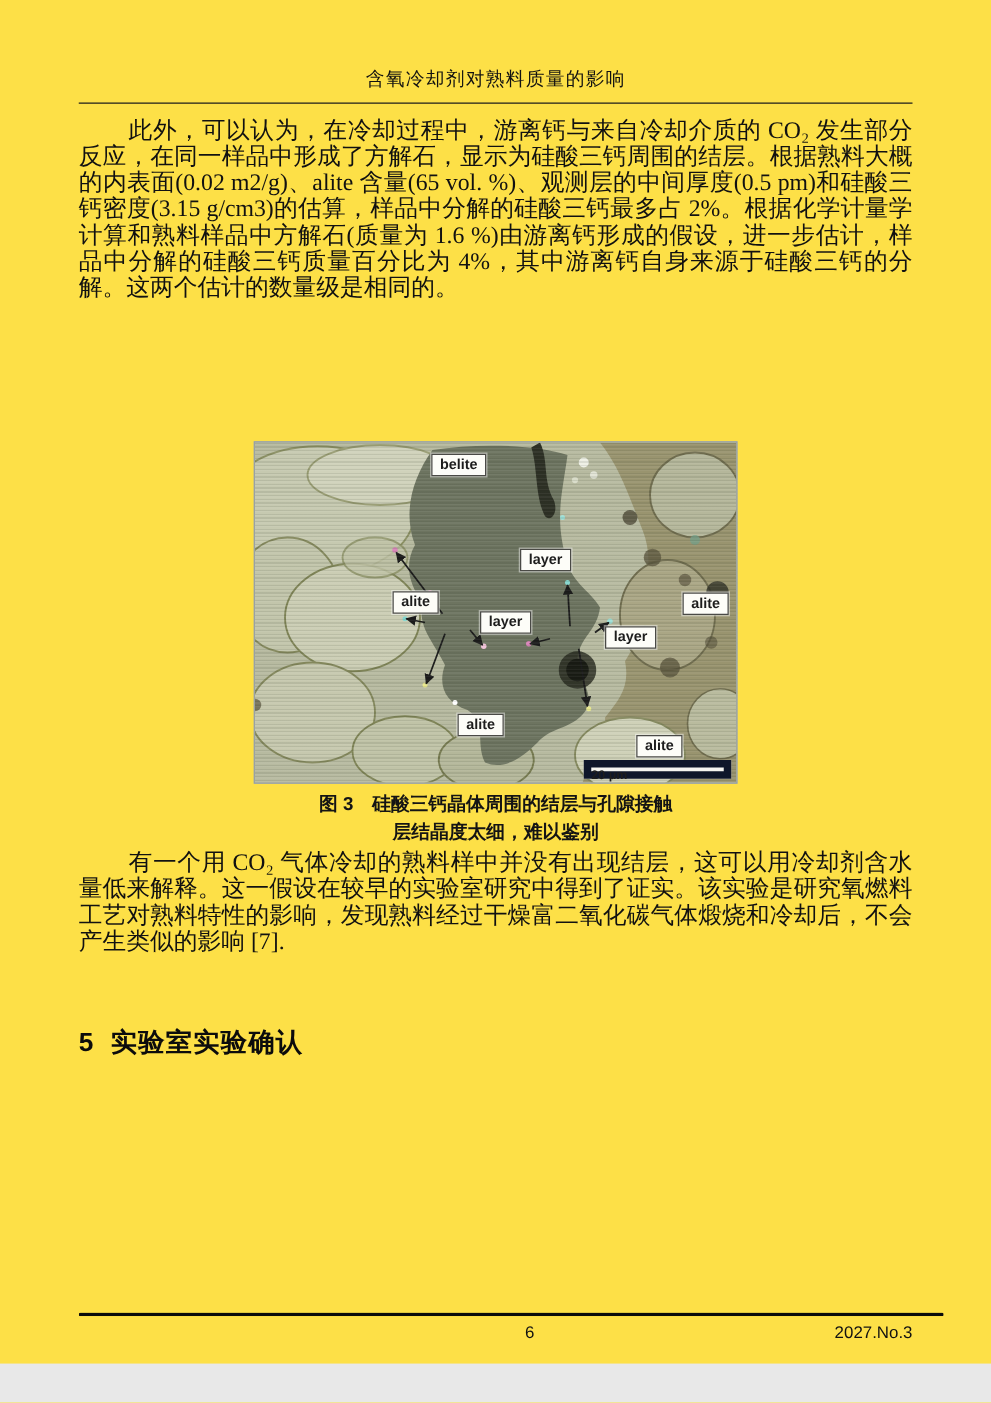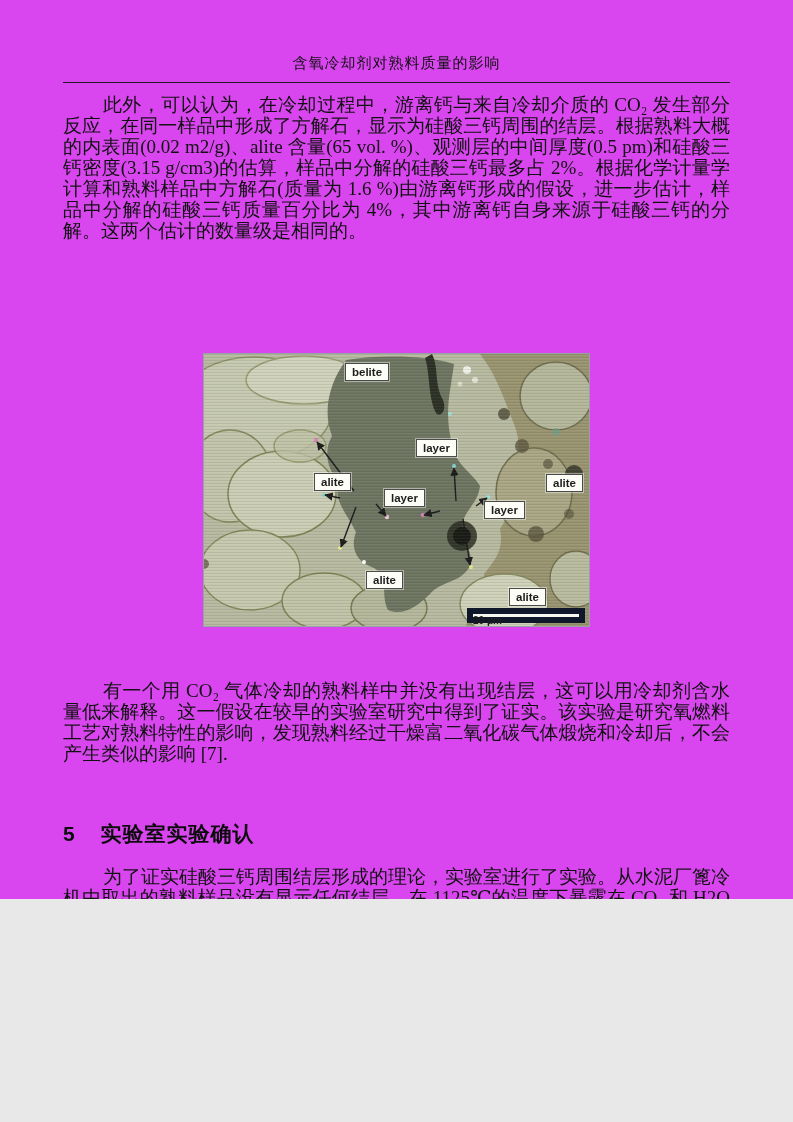--- a/index.html
+++ b/index.html
@@ -1,18 +1,18 @@
 <!DOCTYPE html>
 <html style="--text: #111111; --photo-base: #b7baa0; --photo-crystal: #c9cbb2; --photo-pore: #6d7460; --photo-right-mass: #99946f; --photo-dark: #23251c; --label-bg: #fdfdf8; --label-border: #4a4a46;"><head>
 <meta charset="utf-8">
 <style>
   html,body { margin:0; padding:0; background:#e8e8e8; }
   .page {
-    position:relative; width:793px; height:899px; margin:0 auto;
-    background:#d946ef; overflow:hidden;
+    position:relative; width:793px; height:1091px; margin:0 auto;
+    background:#fde047; overflow:hidden;
     font-family:"Liberation Serif","DejaVu Serif",serif;
     color:var(--text,#111111);
   }
   
   .running-header {
     position:absolute; top:54px; left:63px; width:667px;
     text-align:center; font-size:15px; letter-spacing:1px;
     padding-bottom:9px; border-bottom:1.5px solid #1c1c1c;
   }
   
@@ -24,21 +24,21 @@
   .para1 { top:94px;  }
   .para2 { top:680px; }
   .para3 { top:866px; }
   
   .section-heading {
     position:absolute; top:820px; left:63px; width:667px;
     font-family:"Liberation Sans","DejaVu Sans",sans-serif;
     font-weight:bold; font-size:21px; color:#0c0c0c;
   }
   .section-heading .num { display:inline-block; }
-  .section-heading .ttl { display:inline-block; margin-left:20px; letter-spacing:1px; }
+  .section-heading .ttl { display:inline-block; margin-left:8px; letter-spacing:1px; }
   
   .figure { position:absolute; top:353px; left:203px; width:387px; }
   .photo {
     position:relative; width:385px; height:272px;
     background:var(--photo-base,#b7baa0);
     border:1px solid #98a1a6; overflow:hidden;
   }
   .photo svg { position:absolute; left:0; top:0; }
   .scanlines {
     position:absolute; left:0; top:0; right:0; bottom:0; z-index:2; pointer-events:none;
@@ -174,28 +174,31 @@
       <span class="fig-label" style="left:97px; top:9px;">belite</span>
       <span class="fig-label" style="left:168px; top:85px;">layer</span>
       <span class="fig-label" style="left:66px; top:119px;">alite</span>
       <span class="fig-label" style="left:298px; top:120px;">alite</span>
       <span class="fig-label" style="left:136px; top:135px;">layer</span>
       <span class="fig-label" style="left:236px; top:147px;">layer</span>
       <span class="fig-label" style="left:118px; top:217px;">alite</span>
       <span class="fig-label" style="left:261px; top:234px;">alite</span>
       <div class="scale-bar">20 μm</div>
     </div>
+    <div class="fig-caption">
+      <div>图 3　硅酸三钙晶体周围的结层与孔隙接触</div>
+      <div>层结晶度太细，难以鉴别</div>
+    </div>
   </div>
 
   <p class="para para2">有一个用 CO₂ 气体冷却的熟料样中并没有出现结层，这可以用冷却剂含水量低来解释。这一假设在较早的实验室研究中得到了证实。该实验是研究氧燃料工艺对熟料特性的影响，发现熟料经过干燥富二氧化碳气体煅烧和冷却后，不会产生类似的影响 [7].</p>
 
   <div class="section-heading">
     <span class="num">5</span>
     <span class="ttl">实验室实验确认</span>
   </div>
 
-  <p class="para para3">为了证实硅酸三钙周围结层形成的理论，实验室进行了实验。从水泥厂篦冷机中取出的熟料样品没有显示任何结层，在 1125℃的温度下暴露在 CO₂ 和 H2O 中，这接近但仍然低于硅酸三钙的稳定极限。样品的粒径为 2 - 4mm，通过破碎和筛分，为熟料显微观察准备，置于铂坩埚中。将化学纯 Ca(OH)2 和 CaCO₃ 的粉末添加到铂坩埚中，与熟料样品相邻，但不与之接触。将铂坩埚于氧化铝坩埚中，</p>
 
   <div class="footer-rule"></div>
   <div class="footer-page-number">6</div>
   <div class="footer-issue">2027.No.3</div>
 
 </div>
 
 </body></html>

